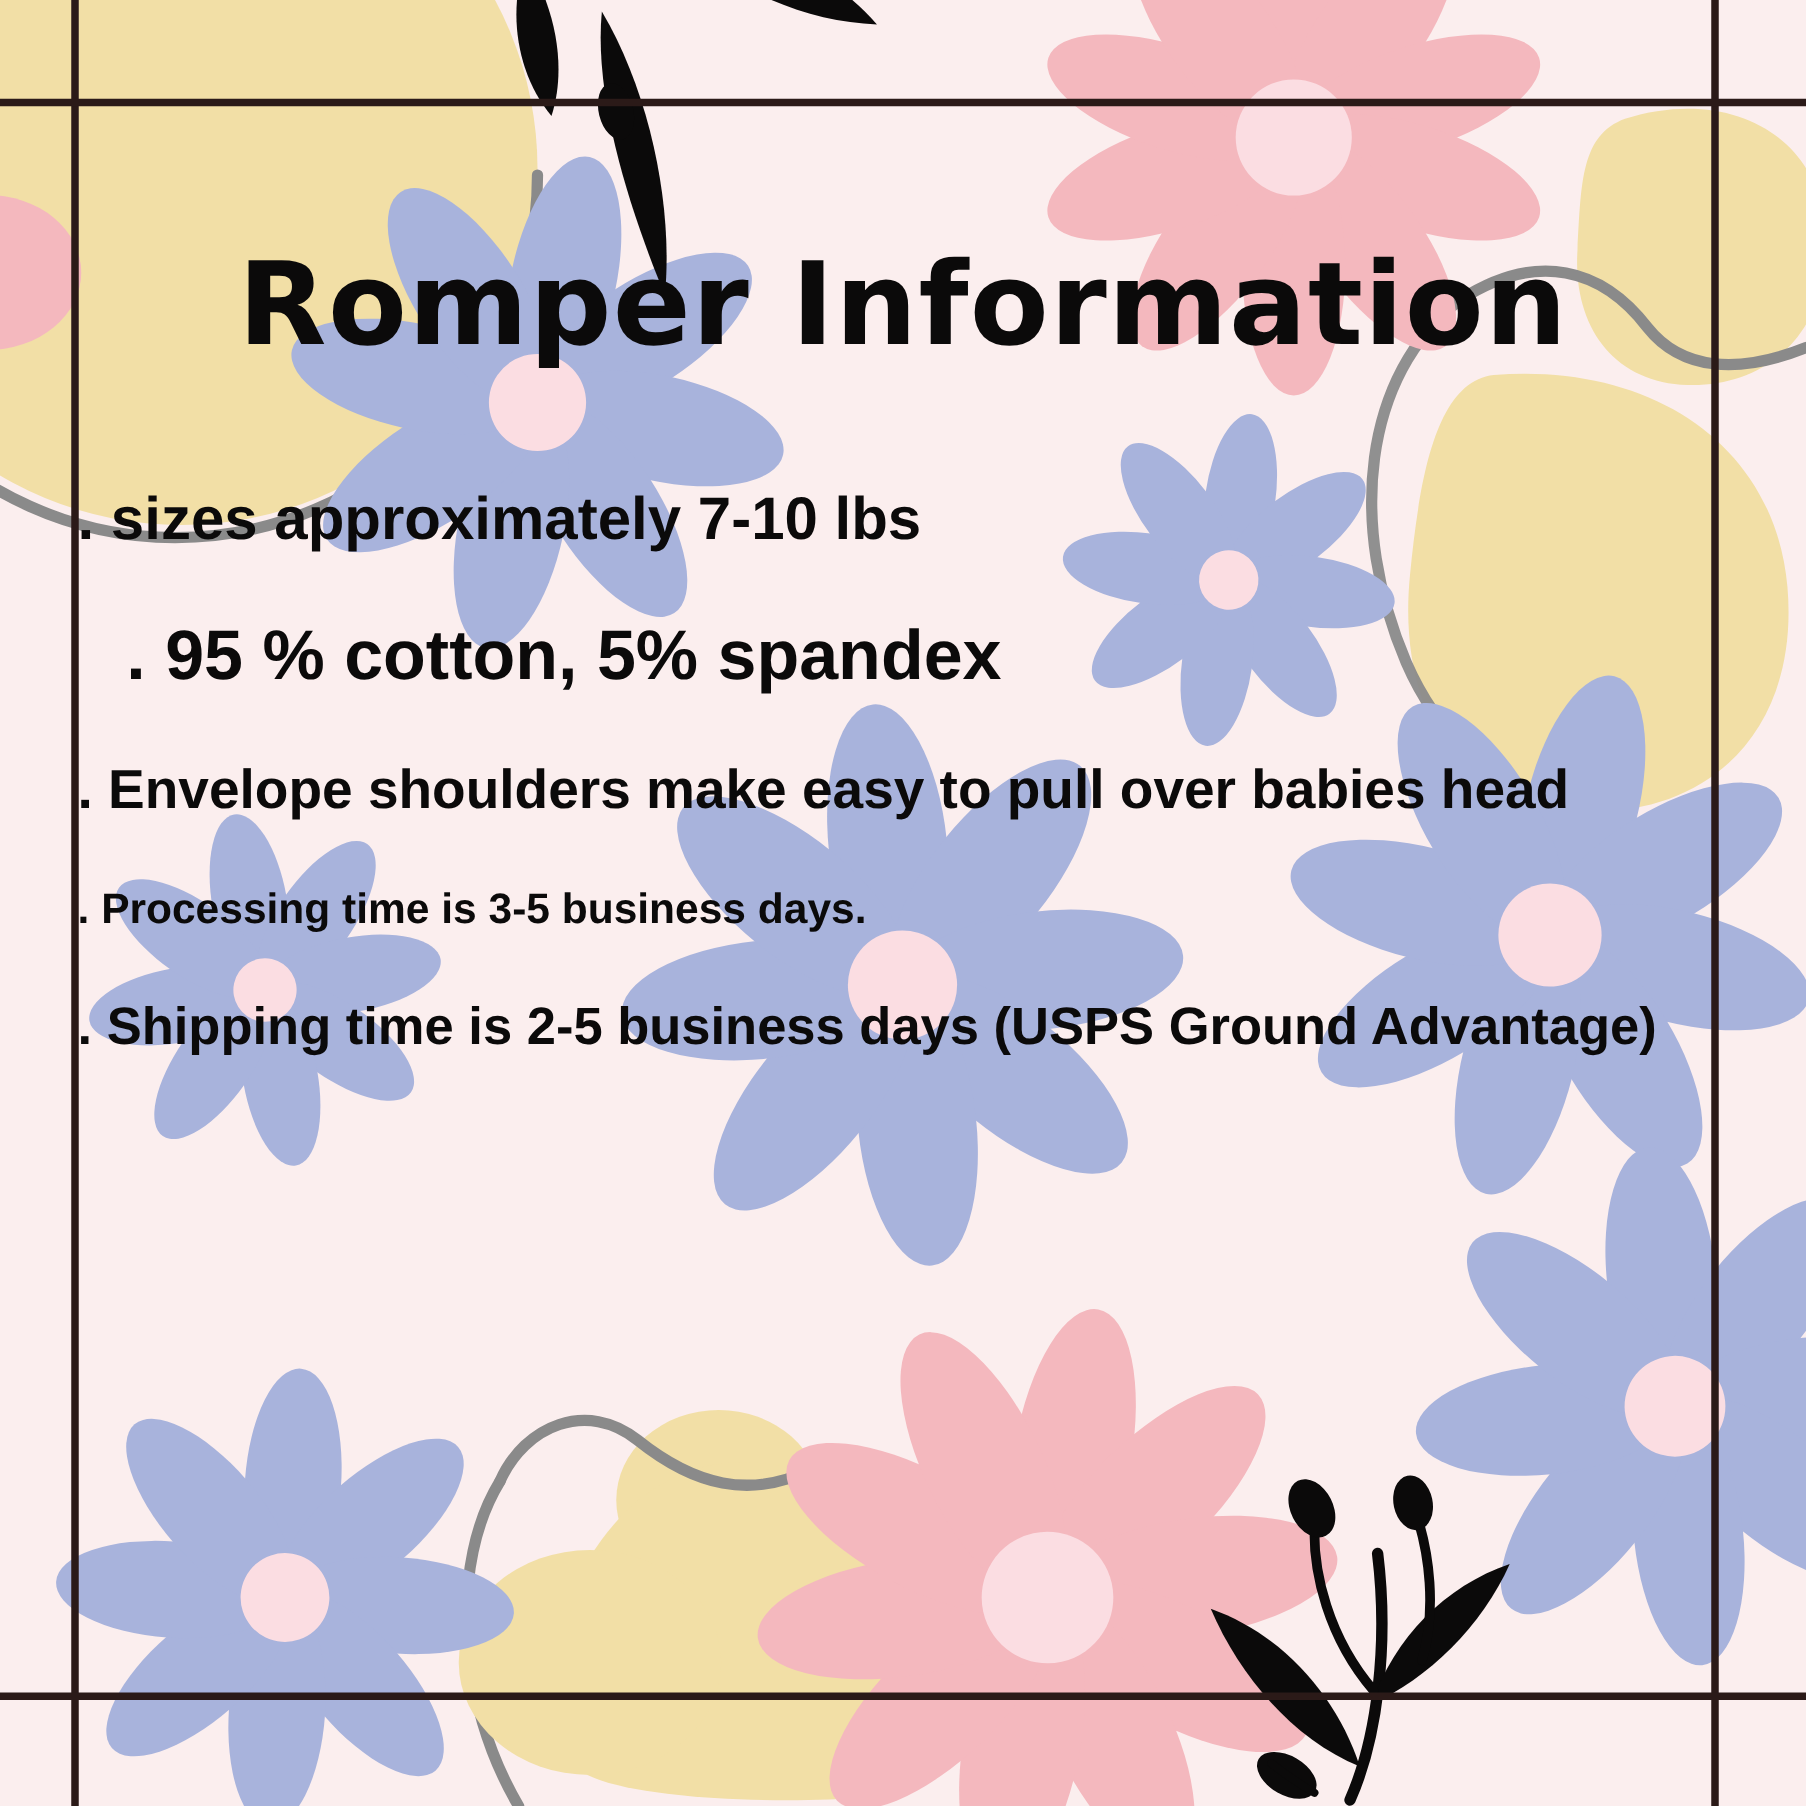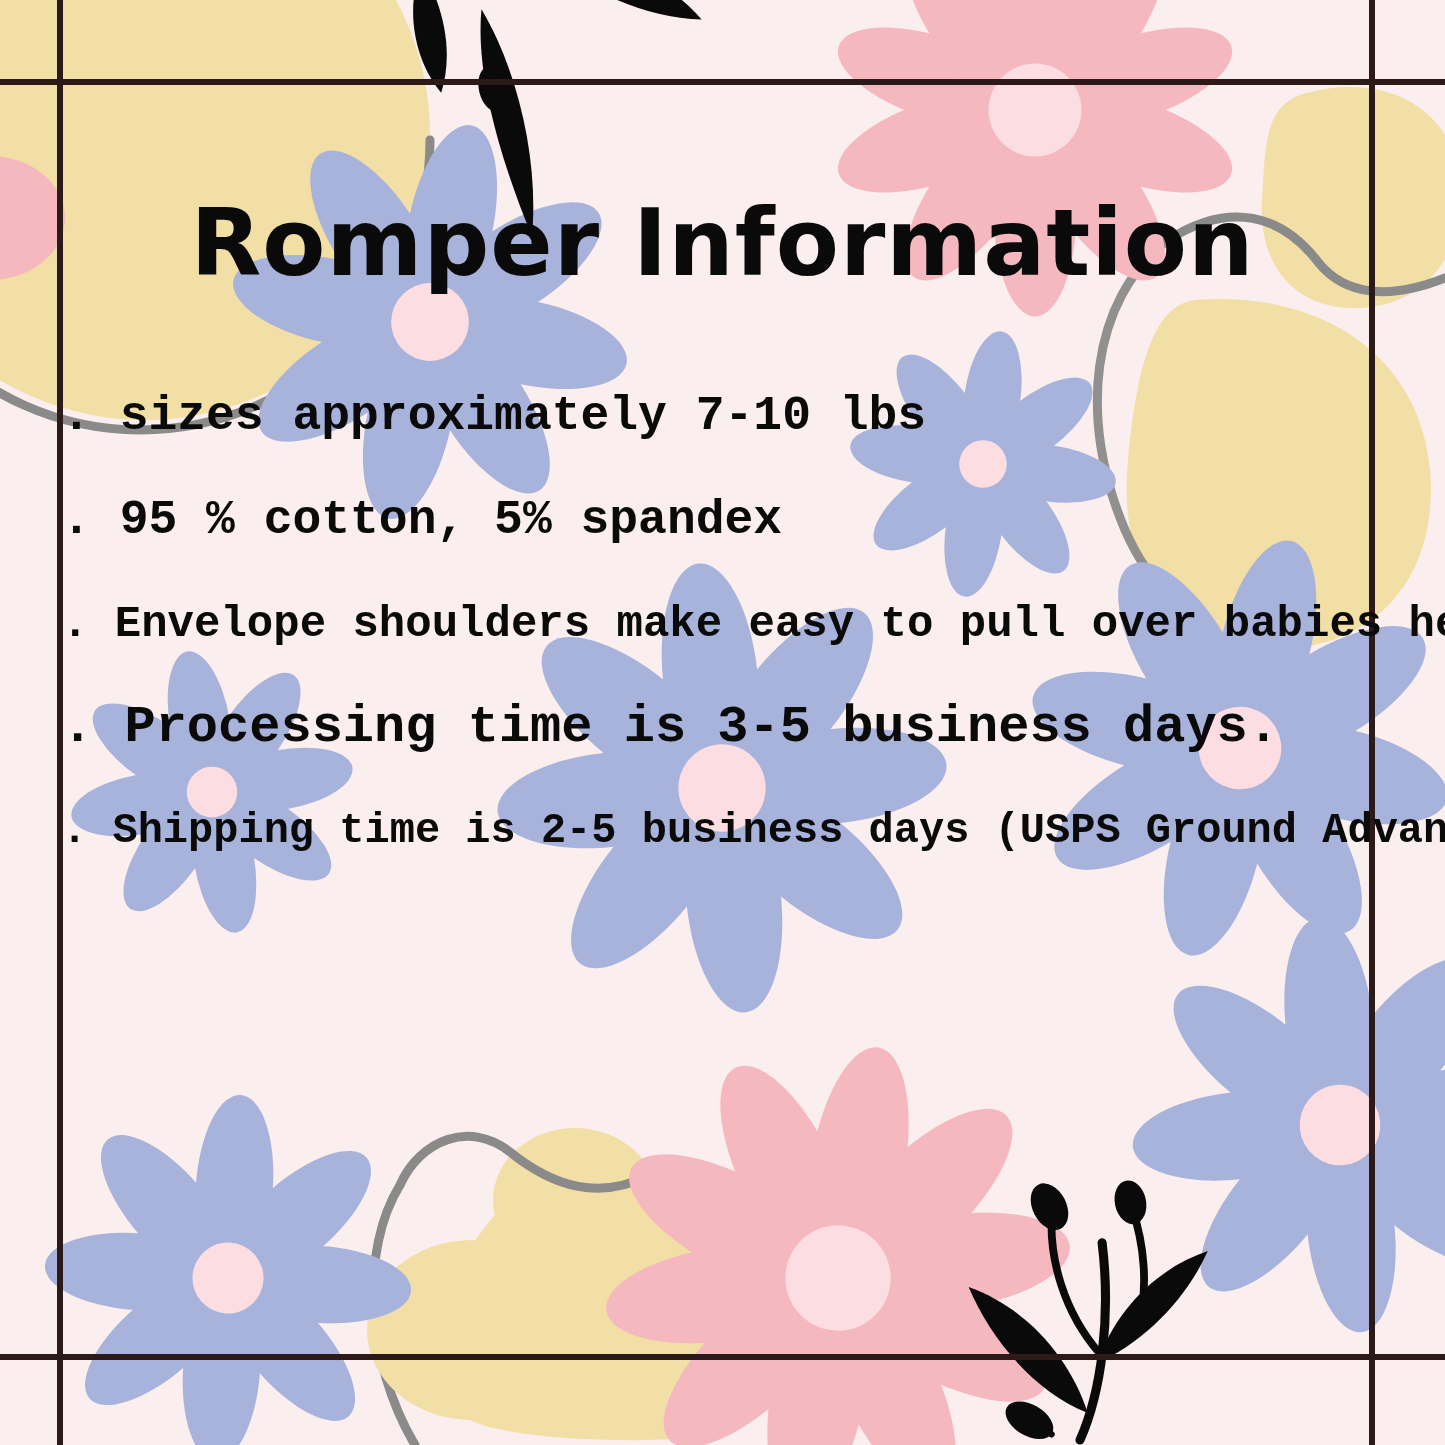--- a/index.html
+++ b/index.html
@@ -44,31 +44,31 @@
   }
   .bullets {
     position: absolute;
     left: 62px;
     top: 392px;
     width: 1360px;
   }
   .bullet {
     display: block;
     color: #0b0a0a;
-    font-family: Liberation Mono, monospace;
+    font-family: Liberation Sans, sans-serif;
     font-weight: 600;
     white-space: nowrap;
     line-height: 1.0;
   }
   .b0 { font-size: 48px; margin-bottom: 56px; }
-  .b1 { font-size: 48px; margin-bottom: 58px; }
+  .b1 { font-size: 56px; margin-bottom: 58px; margin-left: 39px; }
   .b2 { font-size: 47px; margin-bottom: 42px; }
   .b3 { font-size: 47px; margin-bottom: 56px; }
   .b4 { font-size: 44px; margin-bottom: 56px; }
-  .b5 { font-size: 52px; margin-bottom: 56px; margin-top: 12px; }
+  .b5 { font-size: 34px; margin-bottom: 56px; margin-top: 12px; }
   .b6 { font-size: 42px; margin-bottom: 0; }
 </style>
 </head>
 <body>
 
 <div id="canvas">
 
   <svg id="deco" viewBox="0 0 1445 1445" xmlns="http://www.w3.org/2000/svg">
     <defs>
 

